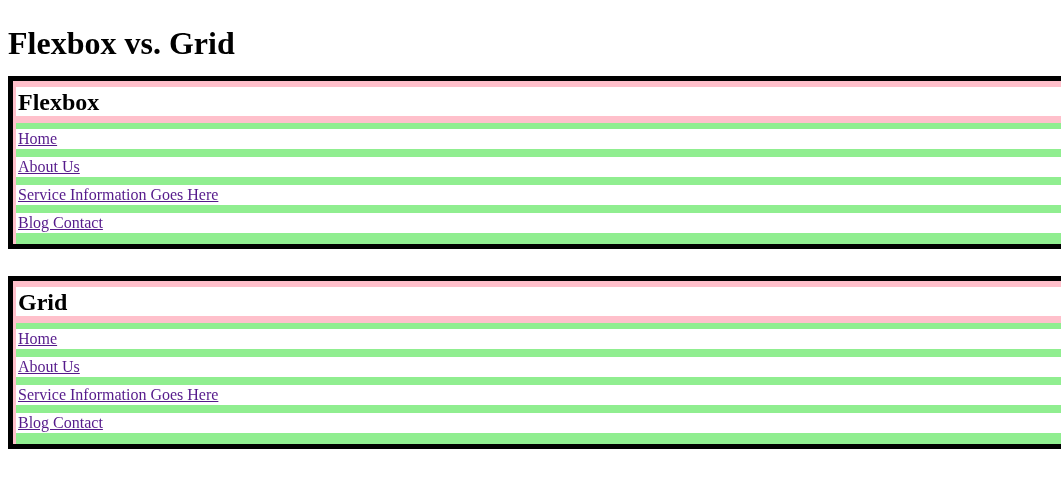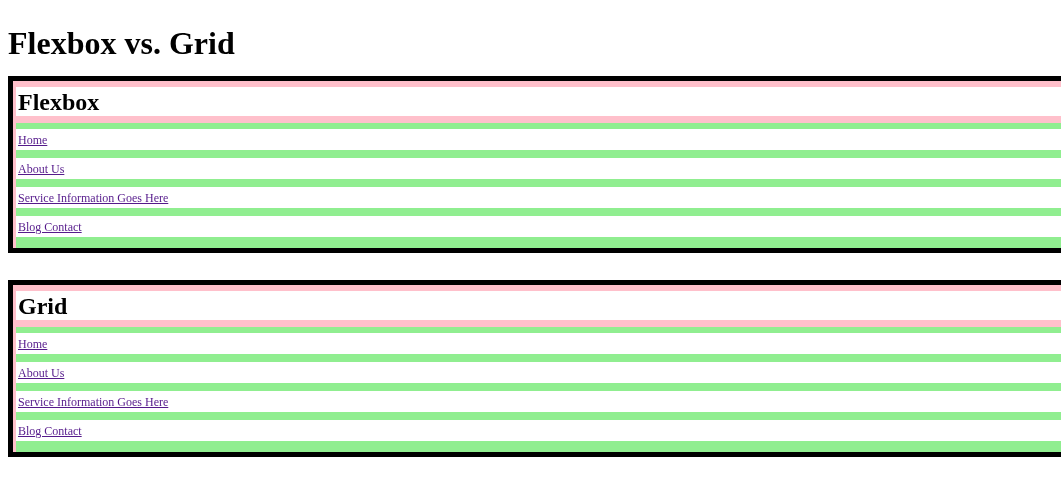--- a/index.html
+++ b/index.html
@@ -51,21 +51,21 @@
   .grid-list { display: grid; grid-template-columns: 1fr; }
   .nav-item {
     background: var(--item-bg);
     margin: 0 0 8px 0;
     line-height: 20px;
     padding: 0 0 0 2px;
   }
   .nav-link {
     color: var(--link-color);
     text-decoration: underline;
-    font-size: 12px;
+    font-size: 16px;
   }
 </style>
 </head>
 <body>
 
 <h1 class="page-title">Flexbox vs. Grid</h1>
 
 <section class="demo-section">
   <h2 class="demo-heading">Flexbox</h2>
   <ul class="nav-list flex-list">

